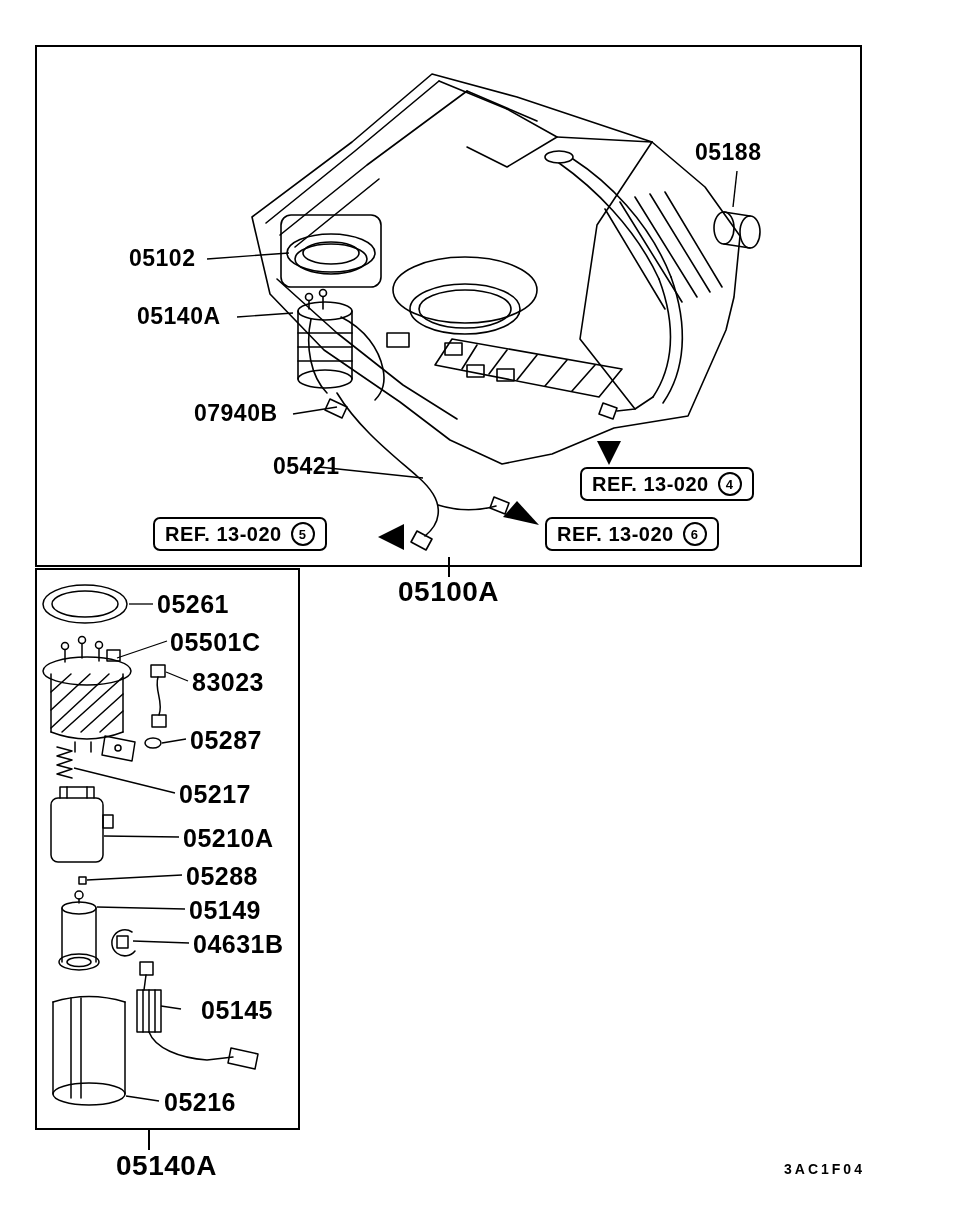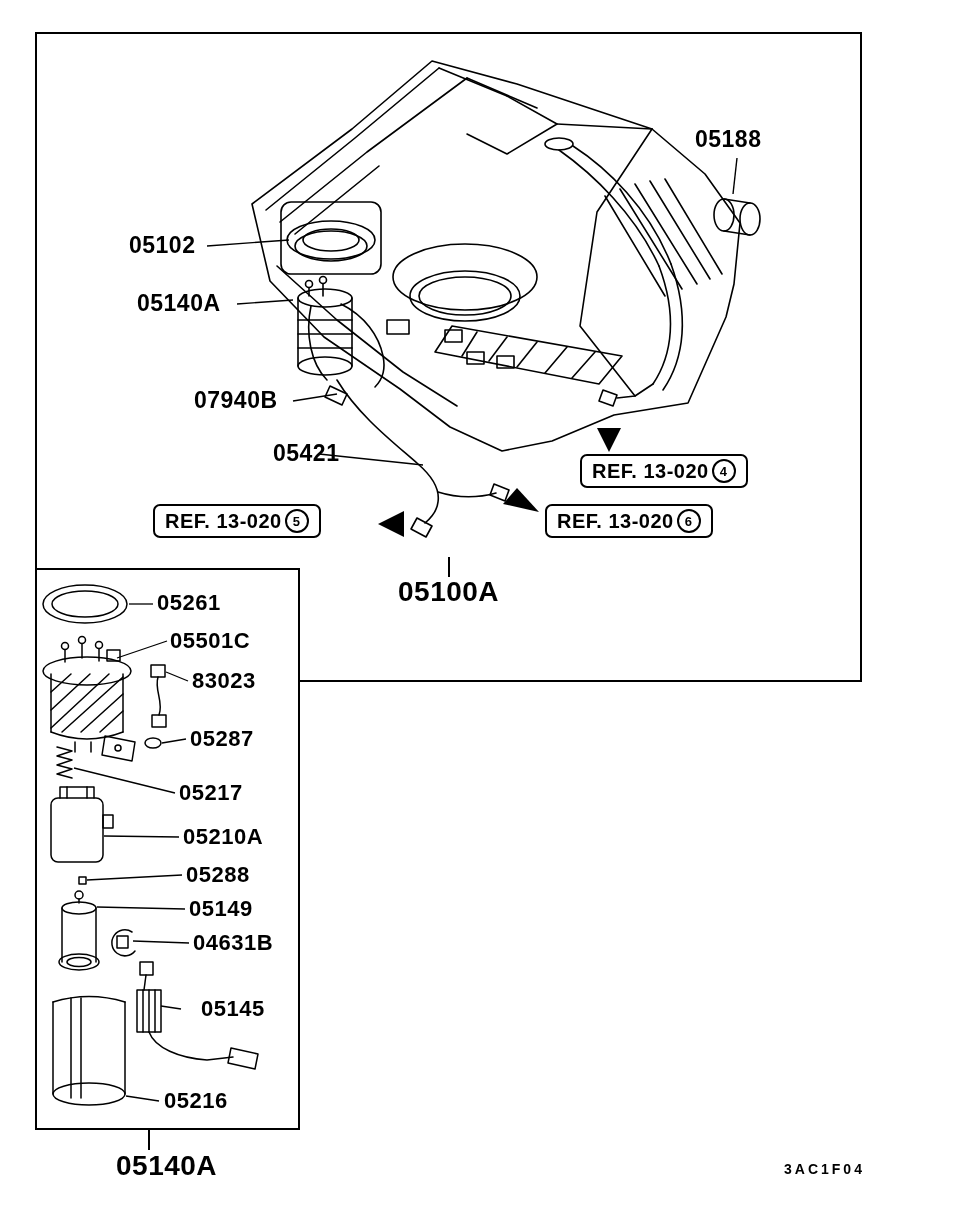--- a/index.html
+++ b/index.html
@@ -1,36 +1,36 @@
 <!DOCTYPE html>
 <html><head>
 <meta charset="utf-8">
 <style>
   html,body{margin:0;padding:0;background:#fff;}
   .page{position:relative;width:960px;height:1210px;background:#fff;color:#000;
         font-family:"Liberation Sans",sans-serif;overflow:hidden;}
   .frame{position:absolute;border:2.5px solid #000;background:#fff;box-sizing:border-box;}
   .frame svg{position:absolute;left:0;top:0;}
   .callout{position:absolute;font-weight:bold;font-size:23px;letter-spacing:.5px;white-space:nowrap;line-height:1;}
-  .d-callout{position:absolute;font-weight:bold;font-size:22px;letter-spacing:.5px;white-space:nowrap;line-height:1;}
+  .d-callout{position:absolute;font-weight:bold;font-size:25px;letter-spacing:.5px;white-space:nowrap;line-height:1;}
   .view-label{position:absolute;font-weight:bold;font-size:28px;letter-spacing:.5px;white-space:nowrap;line-height:1;}
   .tick{position:absolute;width:2px;background:#000;}
-  .ref-box{position:absolute;display:flex;align-items:center;gap:3px;border:2.5px solid #000;
+  .ref-box{position:absolute;display:flex;align-items:center;gap:9px;border:2.5px solid #000;
            border-radius:7px;padding:3px 10px;font-weight:bold;font-size:20px;
            letter-spacing:.5px;background:#fff;white-space:nowrap;line-height:1;}
   .ref-circle{display:flex;align-items:center;justify-content:center;width:20px;height:20px;
               border:2px solid #000;border-radius:50%;font-size:13px;font-weight:bold;flex:0 0 auto;}
   .code{position:absolute;font-weight:bold;font-size:14px;letter-spacing:3px;line-height:1;}
 </style>
 </head>
 <body>
 
 <div class="page">
 
-  <div class="frame" style="left:35px;top:32px;width:827px;height:650px;">
+  <div class="frame" style="left:35px;top:45px;width:827px;height:522px;">
     <svg width="822" height="517" viewBox="0 0 822 517">
       <g stroke="#000" stroke-width="1.6" fill="none" stroke-linejoin="round" stroke-linecap="round">
 
         <path d="M395,27 L480,50 L615,95 L668,140 L703,189 L697,250 L689,283 L651,369 L577,381 L515,407 L465,417 L413,393 L363,355 L287,303 L233,247 L215,170 L315,95 Z"></path>
 
         <path d="M229,176 L318,104 L402,34"></path>
         <path d="M243,188 L330,118 L430,44"></path>
         <path d="M258,200 L342,132"></path>
         <path d="M402,34 L470,62"></path>
         <path d="M430,44 L500,74"></path>

